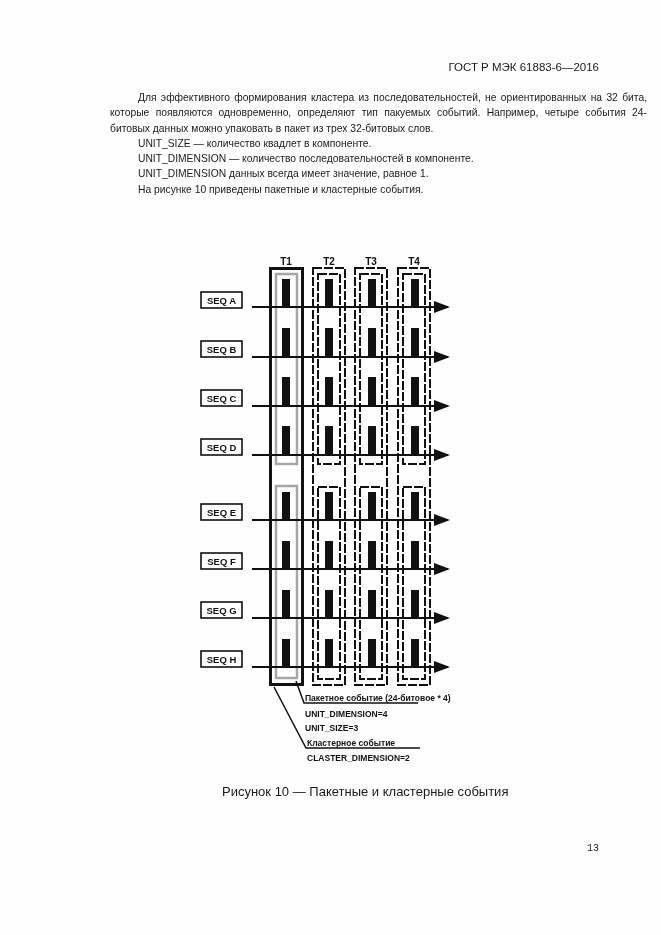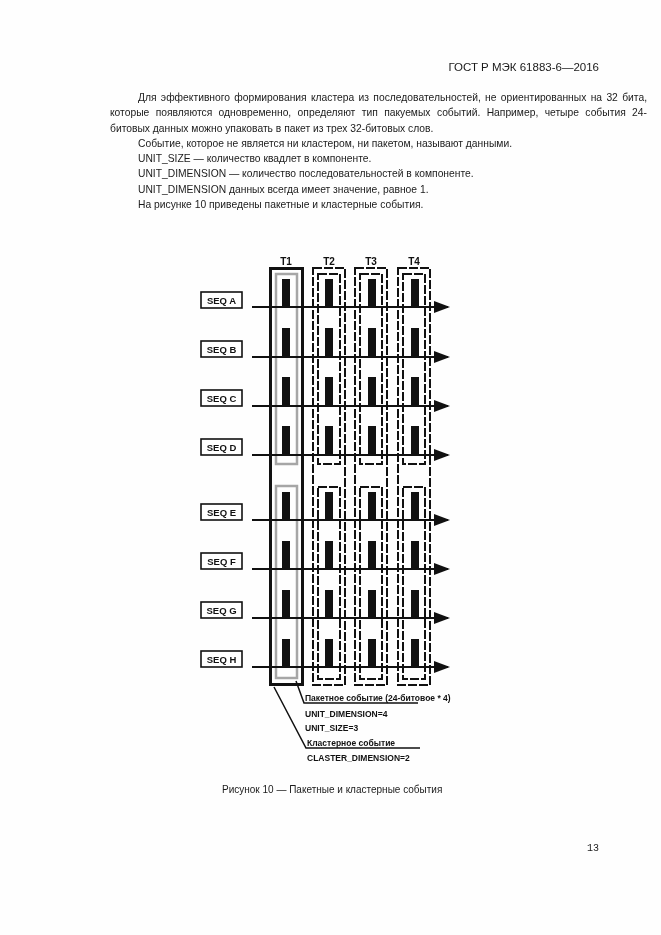--- a/index.html
+++ b/index.html
@@ -3,32 +3,31 @@
   <meta charset="utf-8">
   <style>
     html, body { margin: 0; padding: 0; background: #fefefe; }
     body { width: 661px; height: 935px; position: relative; overflow: hidden;
            font-family: "Liberation Sans", sans-serif; color: #1a1a1a; }
     .header { position: absolute; right: 62px; top: 61px; font-weight: normal; font-size: 11.5px; }
     .body-text { position: absolute; left: 62px; top: 90px; width: 537px; font-size: 10.3px; line-height: 15.3px; margin-left: 48px; }
     .body-text p { margin: 0; }
     .indent { text-indent: 28px; text-align: justify; text-align-last: left; }
     .figure { position: absolute; left: 0; top: 0; }
-    .caption { position: absolute; left: 222px; top: 784px; font-size: 10px; }
+    .caption { position: absolute; left: 222px; top: 784px; font-size: 13px; }
     .page-num { position: absolute; left: 587px; top: 843px; font-size: 10px; font-family: Liberation Mono, monospace; }
     svg text { font-family: "Liberation Sans", sans-serif; }
   </style>
 </head>
 <body>
 
 <div class="header">ГОСТ Р МЭК 61883-6—2016</div>
 
 <div class="body-text">
   <p class="indent">Для эффективного формирования кластера из последовательностей, не ориентированных на 32 бита, которые появляются одновременно, определяют тип пакуемых событий. Например, четыре события 24-битовых данных можно упаковать в пакет из трех 32-битовых слов.</p>
-  <p class="indent">Событие, которое не является ни кластером, ни пакетом, называют данными.</p>
   <p class="indent">UNIT_SIZE — количество квадлет в компоненте.</p>
   <p class="indent">UNIT_DIMENSION — количество последовательностей в компоненте.</p>
   <p class="indent">UNIT_DIMENSION данных всегда имеет значение, равное 1.</p>
   <p class="indent">На рисунке 10 приведены пакетные и кластерные события.</p>
 </div>
 
 <svg class="figure" width="661" height="935" viewBox="0 0 661 935" xmlns="http://www.w3.org/2000/svg">
   <defs>
     <marker id="arr" markerWidth="8" markerHeight="6" refX="7" refY="3" orient="auto">
       <path d="M0,0 L8,3 L0,6 Z" fill="#111"></path>

